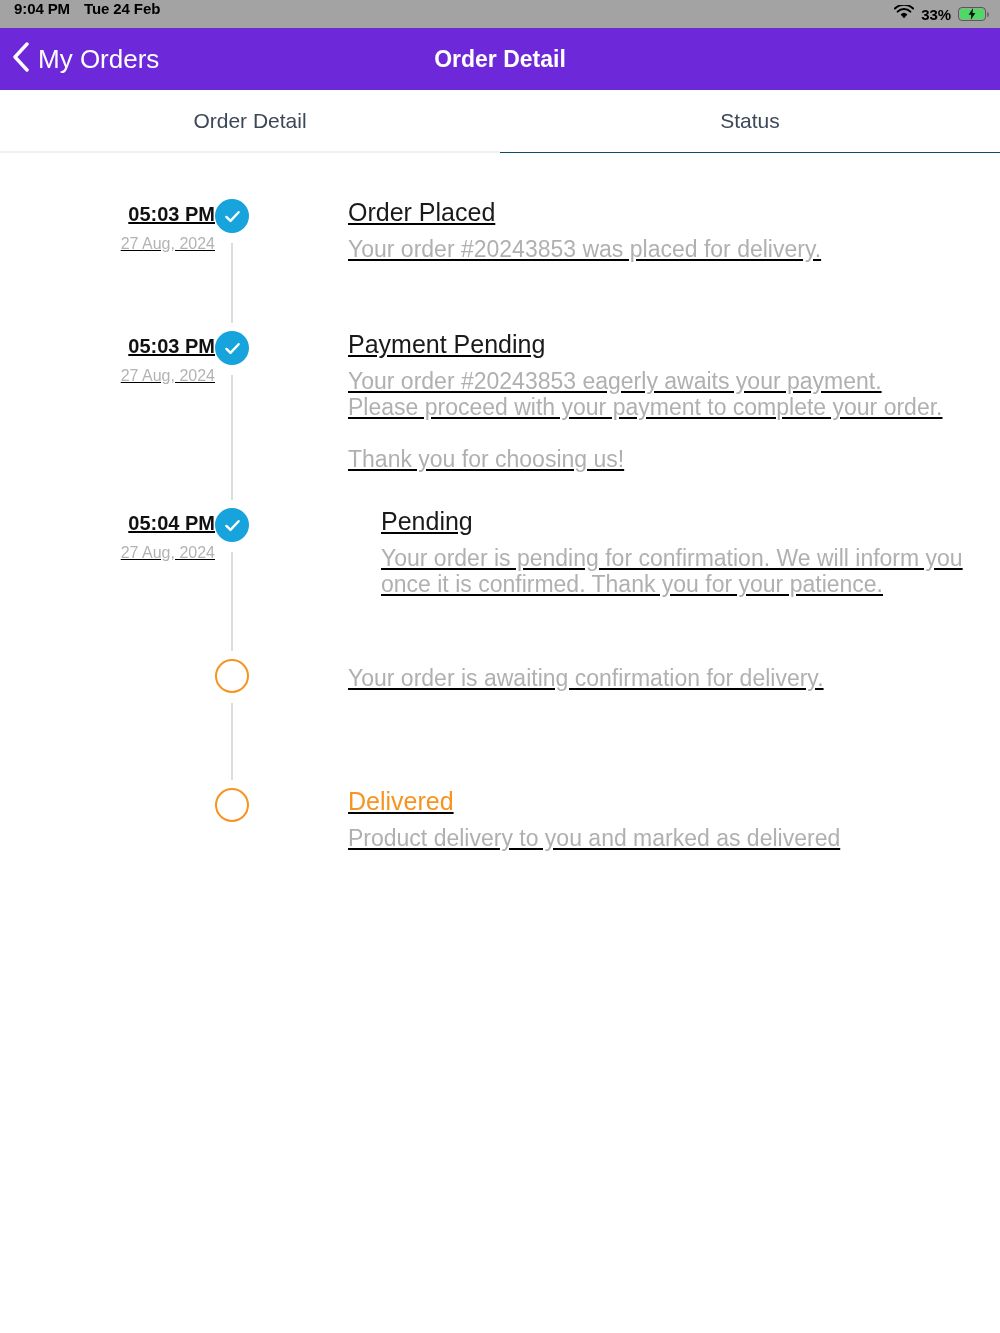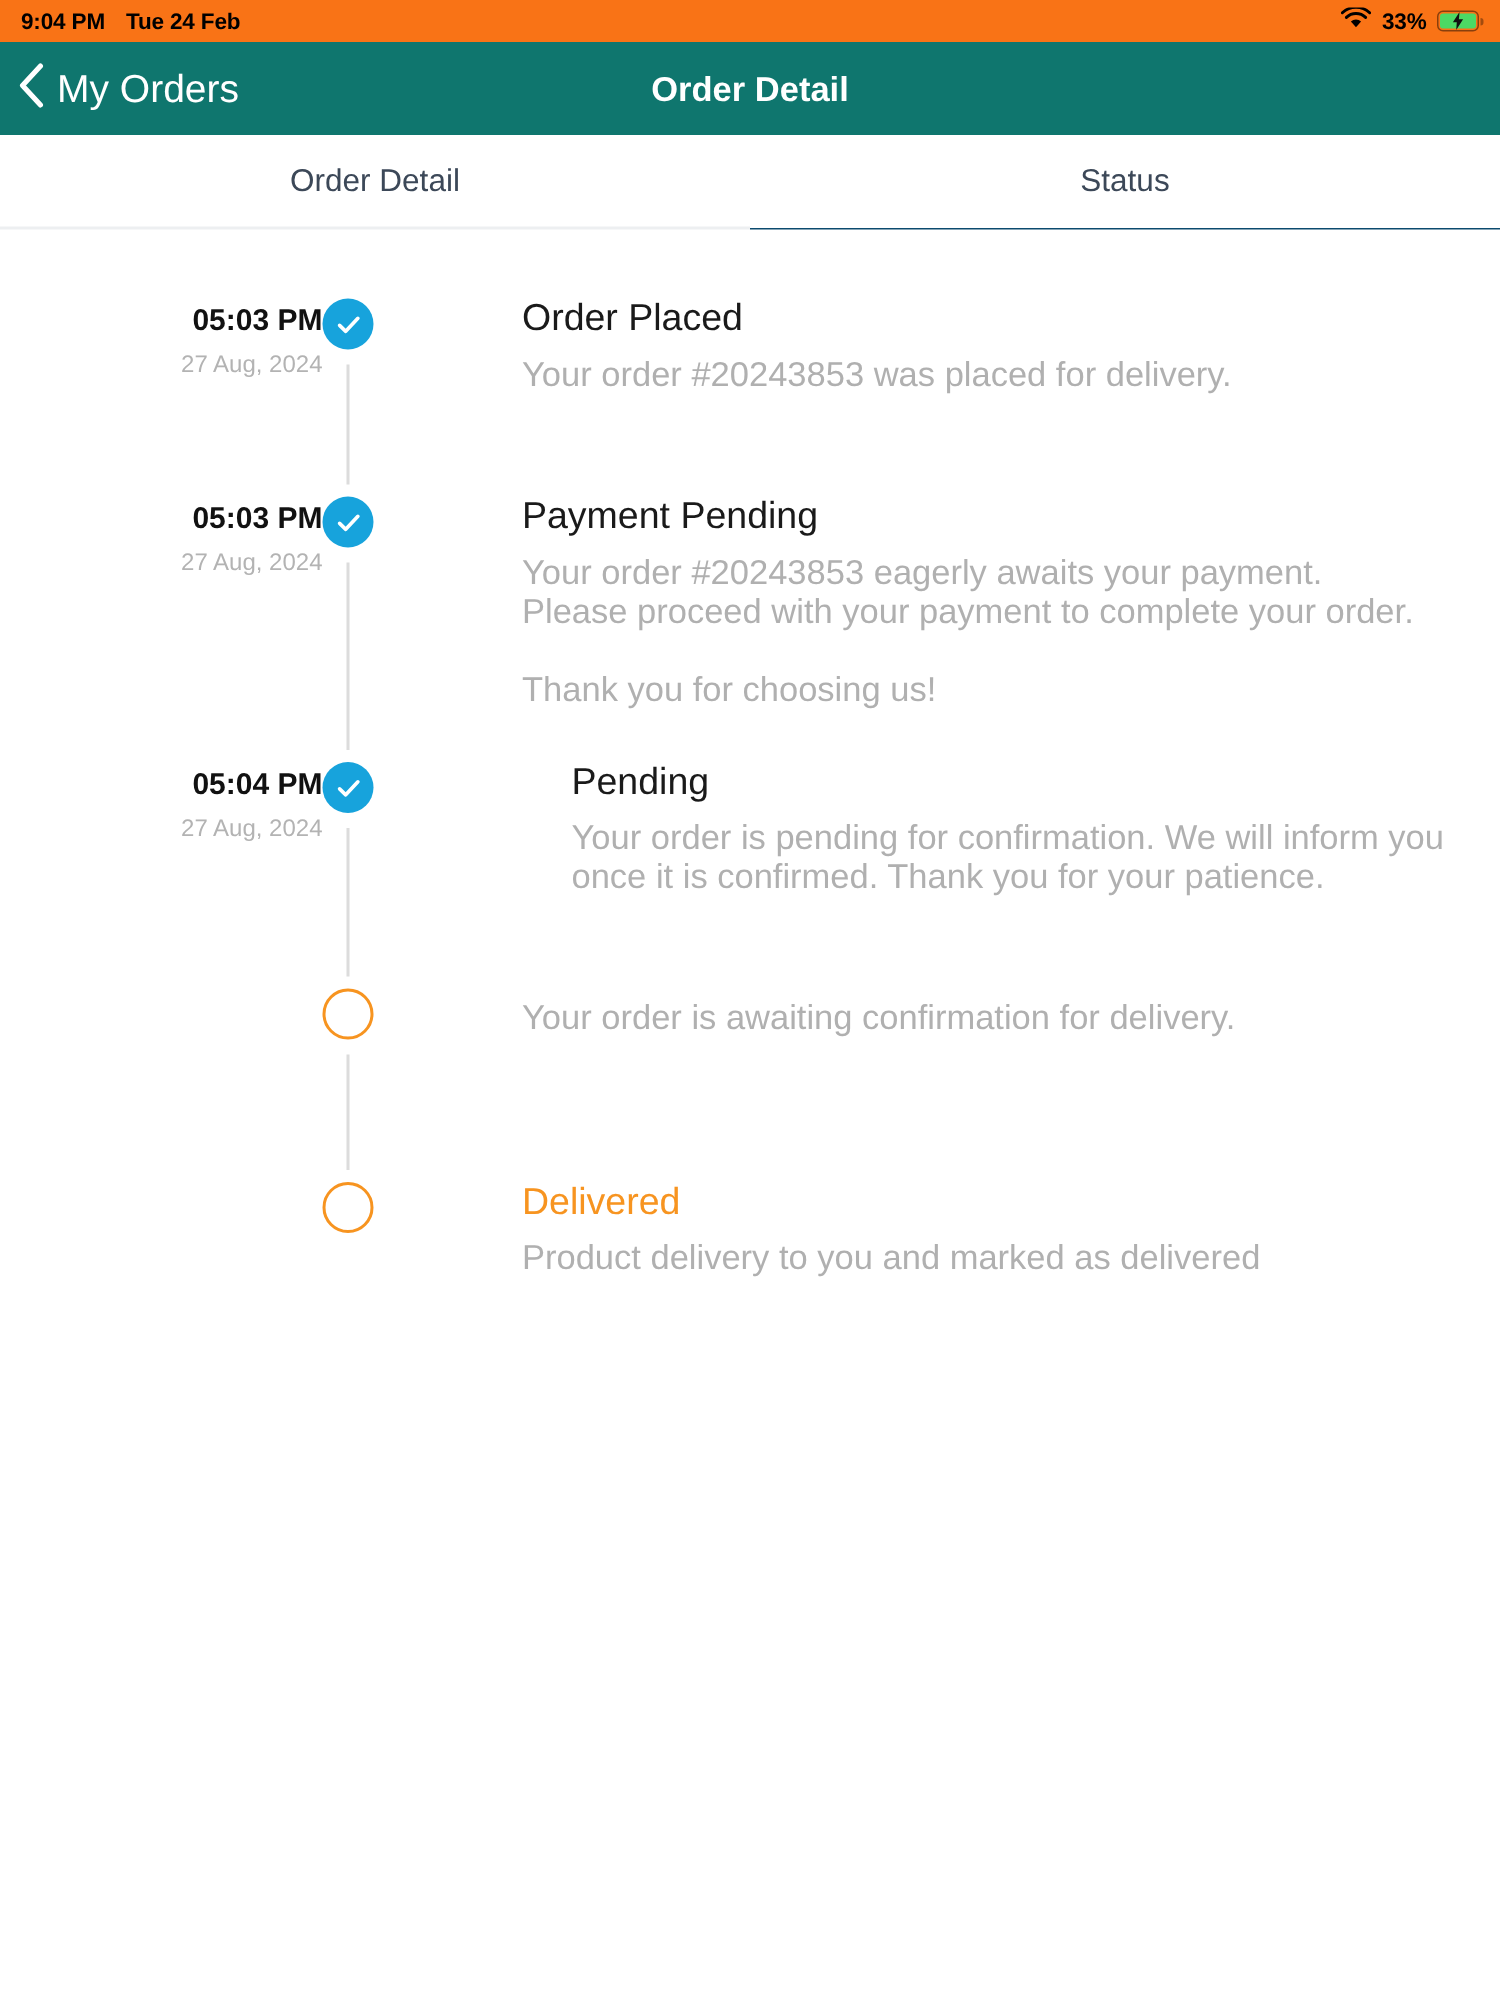--- a/index.html
+++ b/index.html
@@ -5,22 +5,22 @@
   * { margin:0; padding:0; box-sizing:border-box; }
   html, body {
     width:1000px; height:1333px;
     background:#ffffff;
     font-family:"Liberation Sans", sans-serif;
     -webkit-font-smoothing:antialiased;
   }
 
   
   .statusbar{
-    height:28px; background:#f97316; color:#000;
-    display:flex; align-items:center;
+    height:28px; background:#a3a3a3; color:#000;
+    display:flex; 
     padding:0 14px; font-size:15px; font-weight:bold;
     letter-spacing:-.1px;
   }
   .sb-time{ margin-right:14px; }
   .sb-date{ font-weight:bold; }
   .sb-right{ margin-left:auto; display:flex; align-items:center; gap:7px; }
   .wifi-icon{ display:block; }
   .sb-batt-pct{ font-size:15px; font-weight:bold; }
   .batt{
     position:relative; width:28px; height:14px;
@@ -33,21 +33,21 @@
     background:rgba(0,0,0,.35);
   }
   .batt-fill{
     width:100%; height:100%; background:#4CD964; border-radius:2px;
     display:flex; align-items:center; justify-content:center;
   }
   .bolt{ display:block; }
 
   
   .navbar{
-    position:relative; height:62px; background:#0f766e;
+    position:relative; height:62px; background:#6d28d9;
     display:flex; align-items:center;
   }
   .nav-back{
     display:flex; align-items:center; gap:9px;
     padding-left:12px; cursor:pointer;
   }
   .nav-back-label{ color:#fff; font-size:26px; }
   .nav-title{
     position:absolute; left:0; right:0; text-align:center;
     color:#fff; font-size:23px; font-weight:bold;
@@ -58,21 +58,21 @@
   .tabs{ display:flex; height:63px; background:#fff; }
   .tab{
     flex:1; display:flex; align-items:center; justify-content:center;
     font-size:21px; color:#3C4858; cursor:pointer;
     border-bottom:2px solid #EDEFF1; position:relative;
   }
   .tab.active{ border-bottom:1px solid #0c4a6e; }
 
   
   .timeline{ padding-top:44px; }
-  .row{ display:flex; position:relative; }
+  .row{ display:flex; position:relative;text-decoration:underline; }
   .col-time{
     width:215px; flex:0 0 215px; text-align:right;
     padding-top:3px;
   }
   .t-time{ font-size:20px; font-weight:bold; color:#111111; line-height:29px; }
   .t-date{ font-size:16px; color:#B3B3B3; line-height:29px; }
 
   .col-marker{
     width:133px; flex:0 0 133px; position:relative;
   }

